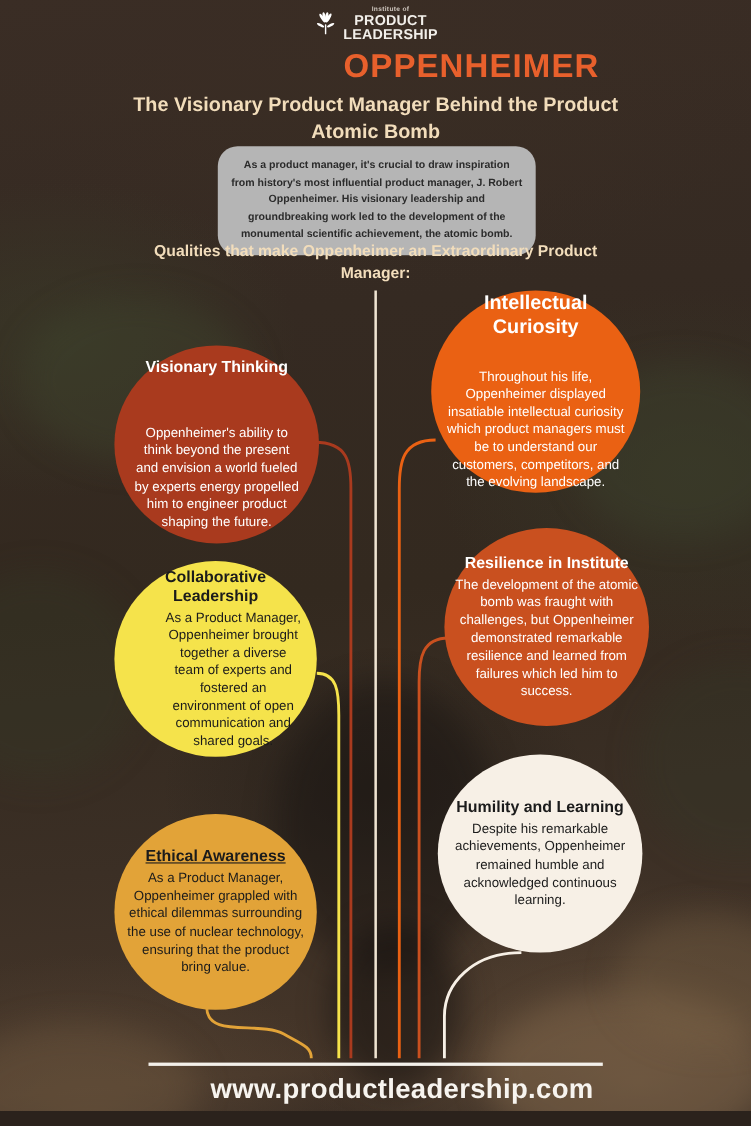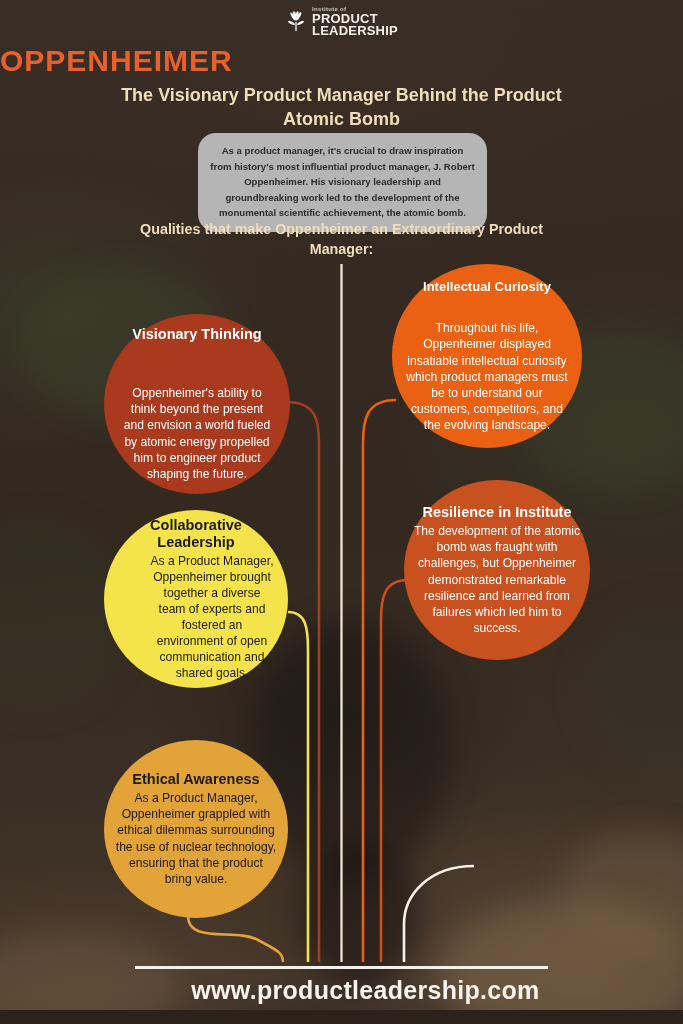--- a/index.html
+++ b/index.html
@@ -21,27 +21,27 @@
   }
   
   .smoke{position:absolute;border-radius:50%;filter:blur(14px);pointer-events:none;}
   .footerbar{
     position:absolute;left:0;bottom:0;width:683px;height:14px;background:#2b221c;
   }
 
   
   .logo-wrap{position:absolute;left:0;top:6px;width:683px;display:flex;justify-content:center;align-items:center;gap:5px;}
   .logo-mark{width:22px;height:22px;flex:0 0 22px;}
-  .logo-text{display:flex;flex-direction:column;line-height:1;}
+  .logo-text{display:flex;flex-direction:column;line-height:1;text-align:center;}
   .logo-small{font-size:6px;color:#cfc7bf;letter-spacing:.3px;font-weight:700;}
   .logo-big{font-size:13px;color:#f2efea;font-weight:700;letter-spacing:.2px;}
   .logo-big2{font-size:13px;color:#f2efea;font-weight:700;letter-spacing:.2px;margin-top:-1px;}
 
   .main-title{
-    position:absolute;left:0;top:44px;width:545px;text-align:left;
+    position:absolute;left:0;top:44px;width:545px;text-align:right;
     font-size:30px;font-weight:bold;color:#e8602c;letter-spacing:1px;
   }
   .sub-title{
     position:absolute;left:90px;top:83px;width:503px;text-align:center;
     font-size:18px;font-weight:bold;color:#f2ddbb;line-height:1.35;
   }
 
   .intro-box{
     position:absolute;left:198px;top:133px;width:289px;
     background:#b5b5b5;border-radius:18px;
@@ -62,33 +62,33 @@
     display:flex;flex-direction:column;align-items:center;justify-content:center;
     text-align:center;box-sizing:border-box;
   }
   .node .n-title{font-weight:bold;line-height:1.18;margin-bottom:2px;}
   .node .n-body{line-height:1.33;}
 
   #n1{left:104px;top:314px;width:186px;height:180px;background:#a93a1e;color:#fff;padding:0 16px;}
   #n1 .n-title{font-size:14.5px;} #n1 .n-body{font-size:12.1px;}
 
   #n2{left:392px;top:264px;width:190px;height:184px;background:#ea6113;color:#fff;padding:0 9px;}
-  #n2 .n-title{font-size:13px;} #n2 .n-body{font-size:12.1px;margin-top:24px;}
+  #n2 .n-title{font-size:18px;} #n2 .n-body{font-size:12.1px;margin-top:24px;}
 
   #n3{left:404px;top:480px;width:186px;height:180px;background:#c9501f;color:#fff;padding:0 8px;}
   #n3 .n-title{font-size:14.5px;} #n3 .n-body{font-size:12.1px;}
 
   #n4{left:104px;top:510px;width:184px;height:178px;background:#f5e34b;color:#1b1b1b;padding:0 14px;}
   #n4 .n-title{font-size:14.5px;} #n4 .n-body{font-size:12.1px;margin-left:32px;}
 
   #n5{left:398px;top:686px;width:186px;height:180px;background:#f7f0e6;color:#1b1b1b;padding:0 10px;}
   #n5 .n-title{font-size:14.5px;} #n5 .n-body{font-size:12.1px;}
 
   #n6{left:104px;top:740px;width:184px;height:178px;background:#e2a338;color:#1b1b1b;padding:0 11px;}
-  #n6 .n-title{font-size:14.5px;} #n6 .n-body{font-size:12.1px;}
+  #n6 .n-title{font-size:14.5px;text-decoration:underline;} #n6 .n-body{font-size:12.1px;}
 
   
   .foot-rule{position:absolute;left:135px;top:966px;width:413px;height:2.5px;background:#f3f0ea;}
   .foot-url{
     position:absolute;left:0;top:976px;width:683px;text-align:center;
     font-size:25px;font-weight:bold;color:#f7f4ef;letter-spacing:.3px;margin-left:24px;
   }
 </style>
 </head>
 <body>
@@ -143,38 +143,42 @@
 
     <path d="M288 612 C 306 612 308 628 308 650 L 308 962" stroke="#f5e34b" stroke-width="2.6" fill="none"></path>
 
     <path d="M474 866 C 430 866 404 894 404 924 L 404 962" stroke="#f7f0e6" stroke-width="2.6" fill="none"></path>
 
     <path d="M188 916 C 188 944 236 928 258 940 C 276 950 283 952 283 962" stroke="#e2a338" stroke-width="2.6" fill="none"></path>
   </svg>
 
   <div class="node" id="n1" style="background: rgb(169, 58, 30); color: rgb(255, 255, 255); gap: 40px;">
     <div class="n-title">Visionary Thinking</div>
-    <div class="n-body">Oppenheimer's ability to think beyond the present and envision a world fueled by atomic energy propelled him to engineer product shaping the future.</div>
+    <div class="n-body">Oppenheimer's ability to think beyond the present and envision a world fueled by experts energy propelled him to engineer product shaping the future.</div>
   </div>
 
   <div class="node" id="n2" style="background: rgb(234, 97, 19); color: rgb(255, 255, 255);">
     <div class="n-title">Intellectual Curiosity</div>
     <div class="n-body">Throughout his life, Oppenheimer displayed insatiable intellectual curiosity which product managers must be to understand our customers, competitors, and the evolving landscape.</div>
   </div>
 
   <div class="node" id="n3" style="background: rgb(201, 80, 31); color: rgb(255, 255, 255);">
     <div class="n-title">Resilience in Institute</div>
     <div class="n-body">The development of the atomic bomb was fraught with challenges, but Oppenheimer demonstrated remarkable resilience and learned from failures which led him to success.</div>
   </div>
 
   <div class="node" id="n4" style="background: rgb(245, 227, 75); color: rgb(27, 27, 27);">
     <div class="n-title">Collaborative Leadership</div>
     <div class="n-body">As a Product Manager, Oppenheimer brought together a diverse team of experts and fostered an environment of open communication and shared goals.</div>
   </div>
 
+  <div class="node" id="n5" style="background: rgb(247, 240, 230); color: rgb(27, 27, 27);">
+    <div class="n-title">Humility and Learning</div>
+    <div class="n-body">Despite his remarkable achievements, Oppenheimer remained humble and acknowledged continuous learning.</div>
+  </div>
 
   <div class="node" id="n6" style="background: rgb(226, 163, 56); color: rgb(27, 27, 27);">
     <div class="n-title">Ethical Awareness</div>
     <div class="n-body">As a Product Manager, Oppenheimer grappled with ethical dilemmas surrounding the use of nuclear technology, ensuring that the product bring value.</div>
   </div>
 
   <div class="foot-rule"></div>
   <div class="foot-url">www.productleadership.com</div>
   <div class="footerbar"></div>
 

